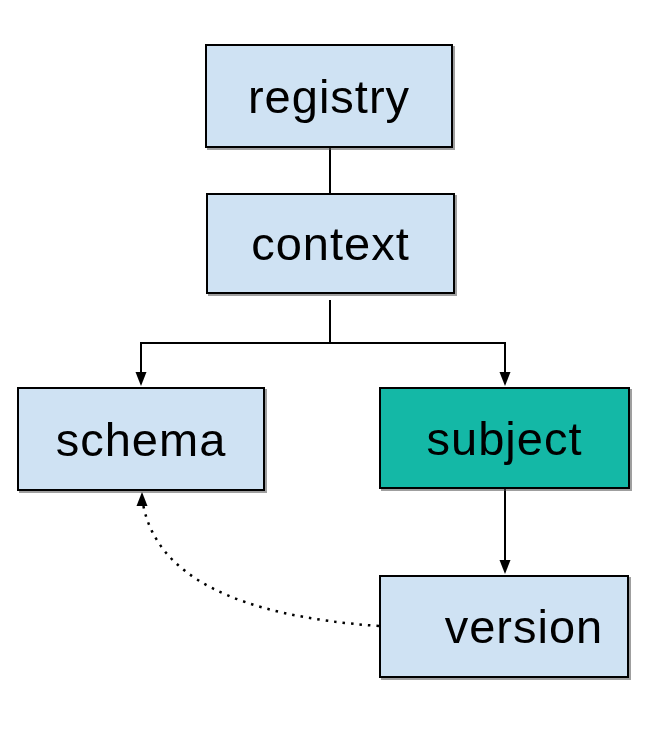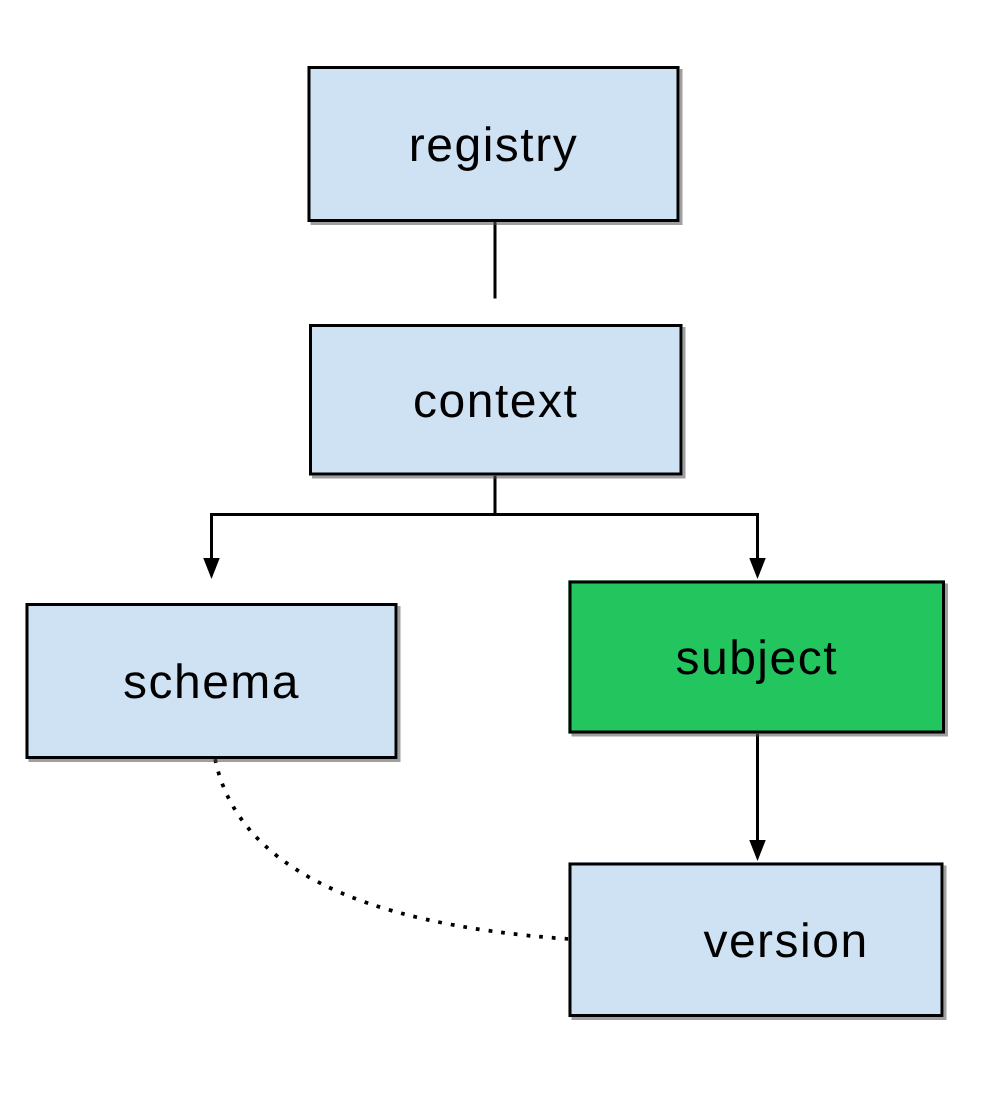--- a/index.html
+++ b/index.html
@@ -26,30 +26,30 @@
     position: absolute;
     box-sizing: border-box;
     border: 2px solid #000000;
     background: #cfe2f3;
     box-shadow: 2px 2px 0 rgba(80, 80, 80, 0.55);
     display: flex;
     align-items: center;
     justify-content: center;
   }
   .node .label {
-    font-size: 32px;
+    font-size: 47px;
     letter-spacing: 1px;
     color: #000000;
     line-height: 1;
     white-space: nowrap;
     text-align: right;
   }
   .node-registry { left: 205px; top: 44px;  width: 248px; height: 104px; }
-  .node-context  { left: 206px; top: 216px; width: 249px; height: 101px; }
-  .node-schema   { left: 17px;  top: 387px; width: 248px; height: 104px; margin-top: 15px; }
+  .node-context  { left: 206px; top: 193px; width: 249px; height: 101px; }
+  .node-schema   { left: 17px;  top: 387px; width: 248px; height: 104px; }
   .node-subject  { left: 379px; top: 387px; width: 251px; height: 102px; }
   .node-version  { left: 379px; top: 575px; width: 250px; height: 103px; }
 </style>
 </head>
 <body>
 
 <div class="canvas" style="background: rgb(255, 255, 255);">
 
   <svg class="edges-layer" viewBox="0 0 669 745" xmlns="http://www.w3.org/2000/svg">
 
@@ -75,21 +75,21 @@
   </div>
 
   <div class="node node-context" style="background: rgb(207, 226, 243); border-color: rgb(0, 0, 0);">
     <span class="label">context</span>
   </div>
 
   <div class="node node-schema" style="background: rgb(207, 226, 243); border-color: rgb(0, 0, 0);">
     <span class="label">schema</span>
   </div>
 
-  <div class="node node-subject" style="background: #22c55e; border-color: rgb(0, 0, 0);">
+  <div class="node node-subject" style="background: #14b8a6; border-color: rgb(0, 0, 0);">
     <span class="label">subject</span>
   </div>
 
   <div class="node node-version" style="background: rgb(207, 226, 243); border-color: rgb(0, 0, 0); padding-left: 40px;">
     <span class="label">version</span>
   </div>
 
 </div>
 
 </body></html>

